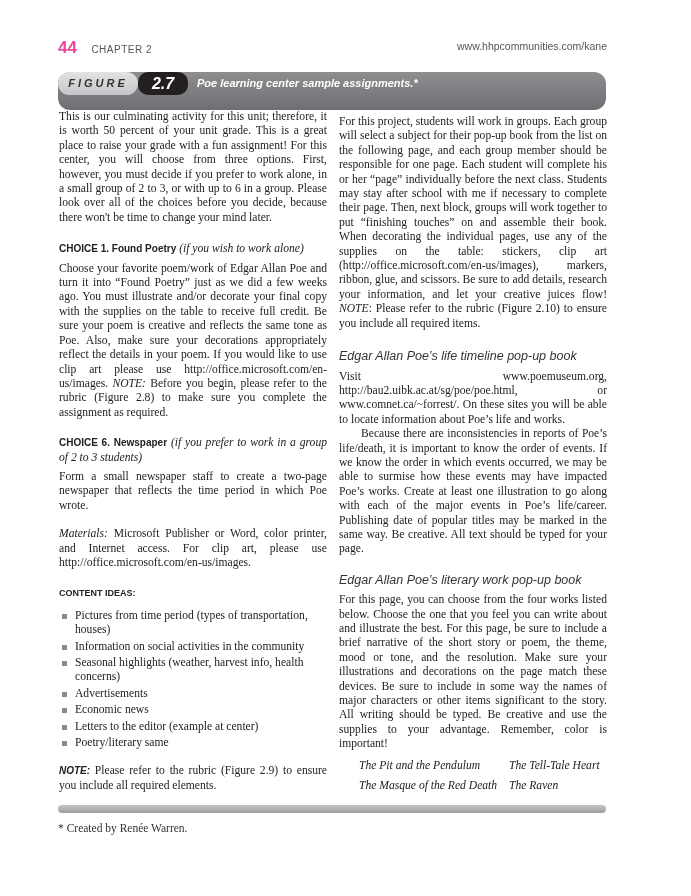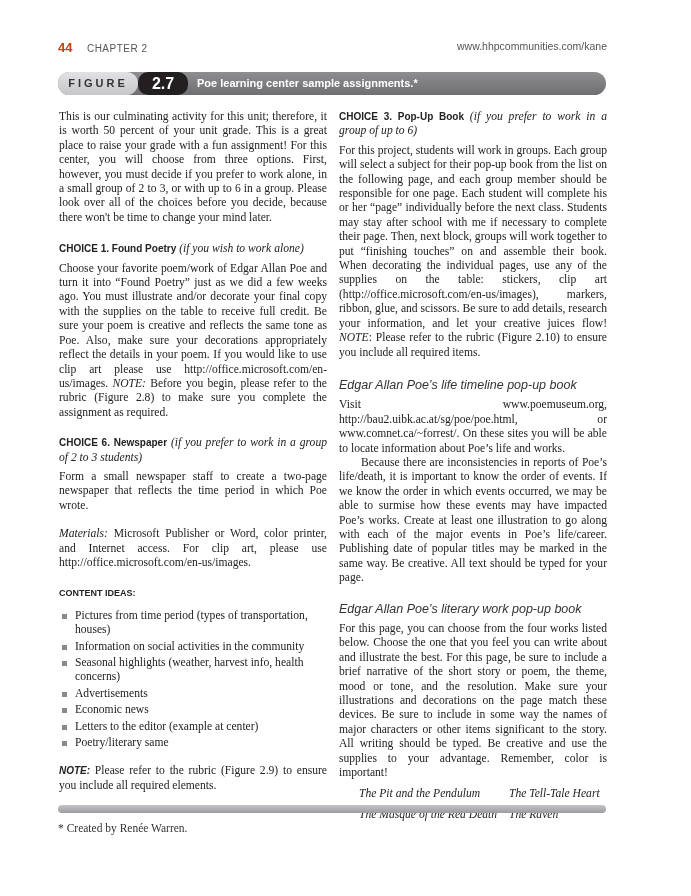--- a/index.html
+++ b/index.html
@@ -2,26 +2,26 @@
 <html><head>
 <meta charset="utf-8">
 <style>
   html, body { margin:0; padding:0; background:#ffffff; }
   body { width:691px; height:896px; position:relative; overflow:hidden;
          font-family:"Liberation Serif", "DejaVu Serif", serif; color:#222; }
   .page { position:absolute; left:0; top:0; width:691px; height:896px; }
 
   .running-head { position:absolute; top:38px; left:58px; right:84px; height:18px;
     font-family:"Liberation Sans","DejaVu Sans",sans-serif; }
-  .pg-num { font-weight:bold; font-size:13px; color:#c2410c;text-align:right; }
+  .pg-num { font-weight:bold; font-size:17px; color:#ec4899;text-align:right; }
   .chapter { font-size:10px; letter-spacing:0.5px; color:#555; margin-left:10px; }
   .site { position:absolute; right:0; top:2px; font-size:10.5px; color:#555; }
 
-  .fig-bar { position:absolute; top:72px; left:58px; width:548px; height:23px;
-    border-radius:12px; background:linear-gradient(#8e8e91,#6f6f73); }
+  .fig-bar { position:absolute; top:72px; left:58px; width:548px; height:38px;
+    border-radius:12px; background:linear-gradient(#8e8e91,#6f6f73);font-style:italic; }
   .fig-label { position:absolute; left:0; top:0; width:80px; height:23px; border-radius:12px;
     background:linear-gradient(#e2e2e4,#c6c6c9); color:#333;
     font-family:"Liberation Sans","DejaVu Sans",sans-serif; font-weight:bold; font-size:11px;
     letter-spacing:3px; text-align:center; line-height:23px; }
   .fig-num { position:absolute; left:80px; top:0; width:50px; height:23px; border-radius:10px;
     background:#231f20; color:#fff; font-family:"Liberation Sans","DejaVu Sans",sans-serif;
     font-weight:bold; font-size:16px; text-align:center; line-height:23px; }
   .fig-title { position:absolute; left:139px; top:0; line-height:23px; color:#fff;
     font-family:"Liberation Sans","DejaVu Sans",sans-serif; font-weight:bold; font-size:11px; }
 
@@ -89,24 +89,20 @@
       <li><span class="bullet"></span><span>Advertisements</span></li>
       <li><span class="bullet"></span><span>Economic news</span></li>
       <li><span class="bullet"></span><span>Letters to the editor (example at center)</span></li>
       <li><span class="bullet"></span><span>Poetry/literary same</span></li>
     </ul>
 
     <p class="gap"><span class="note-lbl">NOTE:</span><span> Please refer to the rubric (Figure 2.9) to ensure you include all required elements.</span></p>
   </div>
 
   <div class="col right">
-    <p>
-      <span class="choice-head">CHOICE 3. Pop-Up Book</span>
-      <span class="choice-note">(if you prefer to work in a group of up to 6)</span>
-    </p>
     <p class="gap-s"><span>For this project, students will work in groups. Each group will select a subject for their pop-up book from the list on the following page, and each group member should be responsible for one page. Each student will complete his or her “page” individually before the next class. Students may stay after school with me if necessary to complete their page. Then, next block, groups will work together to put “finishing touches” on and assemble their book. When decorating the individual pages, use any of the supplies on the table: stickers, clip art (http://office.microsoft.com/en-us/images), markers, ribbon, glue, and scissors. Be sure to add details, research your information, and let your creative juices flow! </span><i>NOTE</i><span>: Please refer to the rubric (Figure 2.10) to ensure you include all required items.</span></p>
 
     <div class="subhead" style="margin-top:18px;">Edgar Allan Poe’s life timeline pop-up book</div>
     <p>Visit www.poemuseum.org, http://bau2.uibk.ac.at/sg/poe/poe.html, or www.comnet.ca/~forrest/. On these sites you will be able to locate information about Poe’s life and works.</p>
     <p class="indent">Because there are inconsistencies in reports of Poe’s life/death, it is important to know the order of events. If we know the order in which events occurred, we may be able to surmise how these events may have impacted Poe’s works. Create at least one illustration to go along with each of the major events in Poe’s life/career. Publishing date of popular titles may be marked in the same way. Be creative. All text should be typed for your page.</p>
 
     <div class="subhead" style="margin-top:16px;">Edgar Allan Poe’s literary work pop-up book</div>
     <p>For this page, you can choose from the four works listed below. Choose the one that you feel you can write about and illustrate the best. For this page, be sure to include a brief narrative of the short story or poem, the theme, mood or tone, and the resolution. Make sure your illustrations and decorations on the page match these devices. Be sure to include in some way the names of major characters or other items significant to the story. All writing should be typed. Be creative and use the supplies to your advantage. Remember, color is important!</p>
     <div class="works">
       <span>The Pit and the Pendulum</span>

